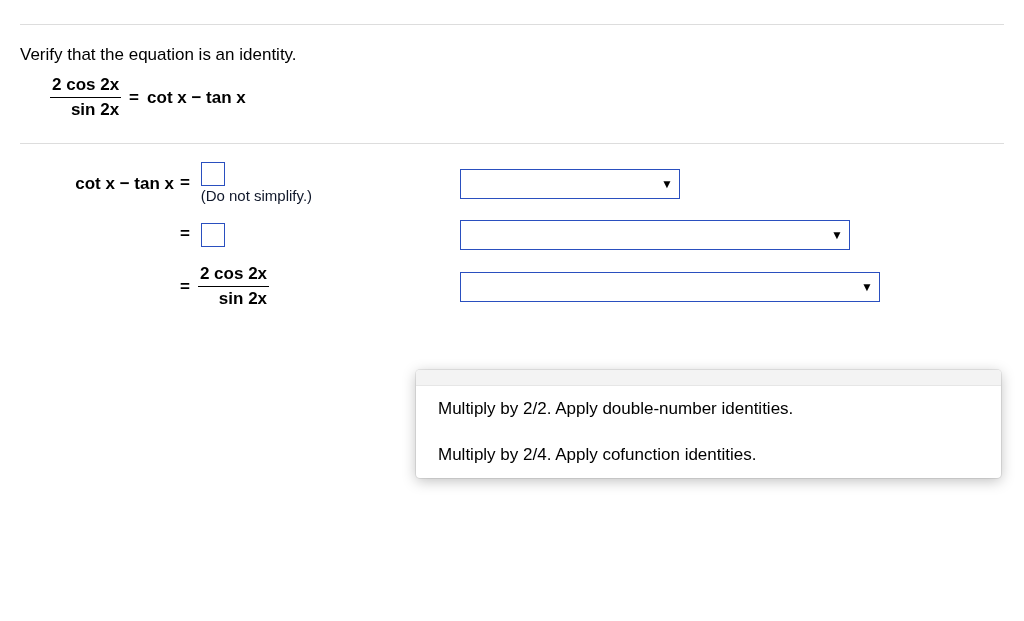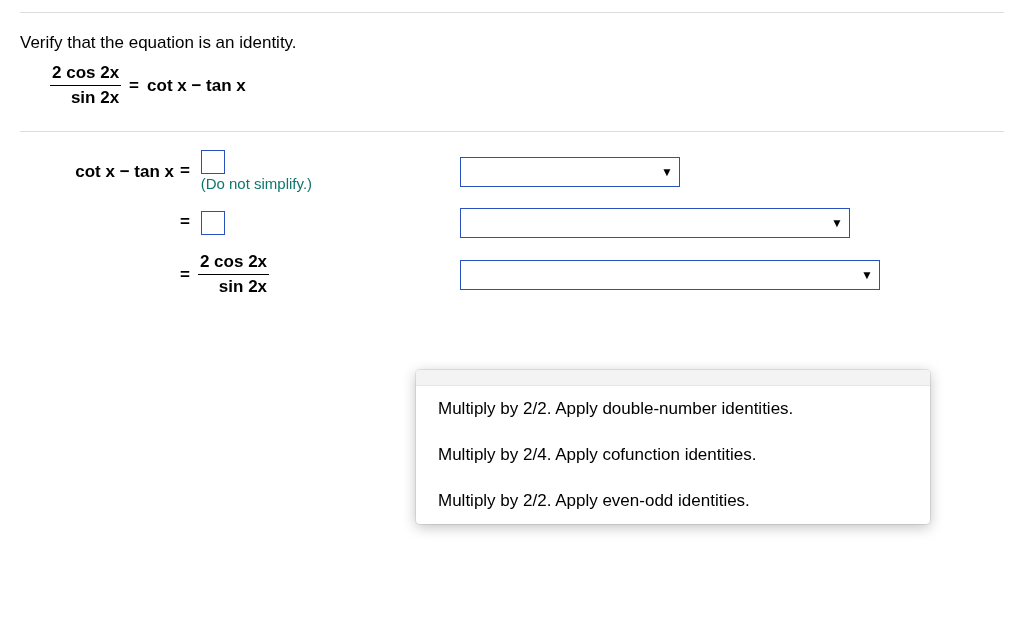--- a/index.html
+++ b/index.html
@@ -4,21 +4,21 @@
 <style>
   * { box-sizing: border-box; }
   html, body {
     margin: 0; padding: 0;
     width: 1024px; height: 621px;
     font-family: Arial, Helvetica, sans-serif;
     font-size: 17px;
     color: #000;
     background: #fff;
   }
-  .page { padding: 4px 20px; }
+  .page { padding: 16px 20px; }
   .top-rule { border-top: 1px solid #ddd; margin-top: 8px; }
   .section-pad { padding: 20px 0 12px 0; }
   .instruction { padding: 10px 0 4px 0; line-height: 1.35; }
   .hr { border-top: 1px solid #ddd; }
 
   
   .bold { font-weight: bold; }
   .frac {
     display: inline-block;
     text-align: right;
@@ -42,21 +42,21 @@
   .equation-block { padding: 10px 0 10px 30px; }
 
   
   .ans-box {
     display: inline-block;
     width: 24px; height: 24px;
     border: 1px solid #2a4fbf;
     background: #fff;
     vertical-align: middle;
   }
-  .hint { color: #0f766e; font-size: 15px; margin-top: 20px; }
+  .hint { color: #0f172a; font-size: 15px; margin-top: 20px; }
 
   
   .steps {
     display: grid;
     grid-template-columns: 160px 240px 40px 1fr;
     row-gap: 14px;
     align-items: center;
     padding-top: 18px;
   }
   .rhs-label { text-align: right; padding-right: 6px; }
@@ -80,21 +80,21 @@
   }
   .dd.w1 { width: 220px; }
   .dd.w2 { width: 390px; }
   .dd.w3 { width: 420px; }
 
   
   .popup {
     position: absolute;
     left: 416px;
     top: 370px;
-    width: 514px;
+    width: 585px;
     background: #fff;
     border-radius: 4px;
     box-shadow: 0 3px 14px rgba(0,0,0,0.25), 0 0 0 1px rgba(0,0,0,0.08);
     overflow: hidden;
   }
   .popup .header-bar {
     height: 16px;
     background: #f3f3f3;
     border-bottom: 1px solid #e6e6e6;
   }
@@ -174,14 +174,13 @@
         <span class="tri">▼</span>
       </div>
     </div>
   </div>
 </div>
 
 <div class="popup">
   <div class="header-bar"></div>
   <div class="opt">Multiply by 2/2. Apply double-number identities.</div>
   <div class="opt">Multiply by 2/4. Apply cofunction identities.</div>
-  <div class="opt">Multiply by 2/2. Apply even-odd identities.</div>
 </div>
 
 </body></html>

